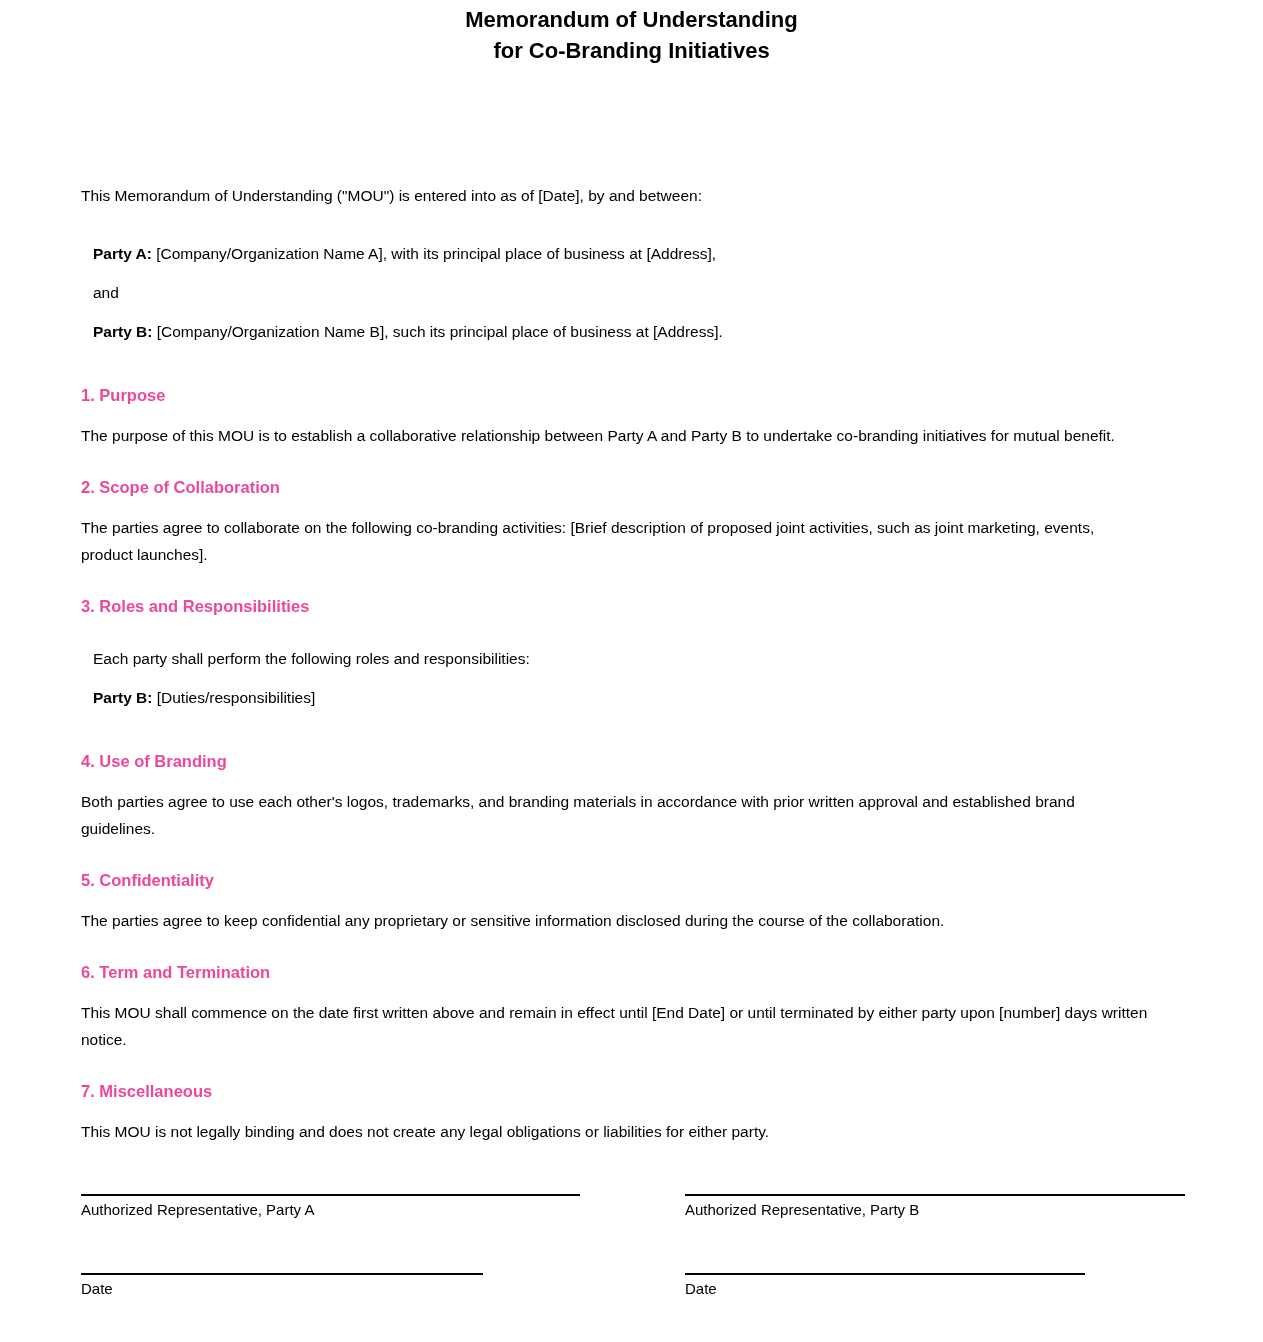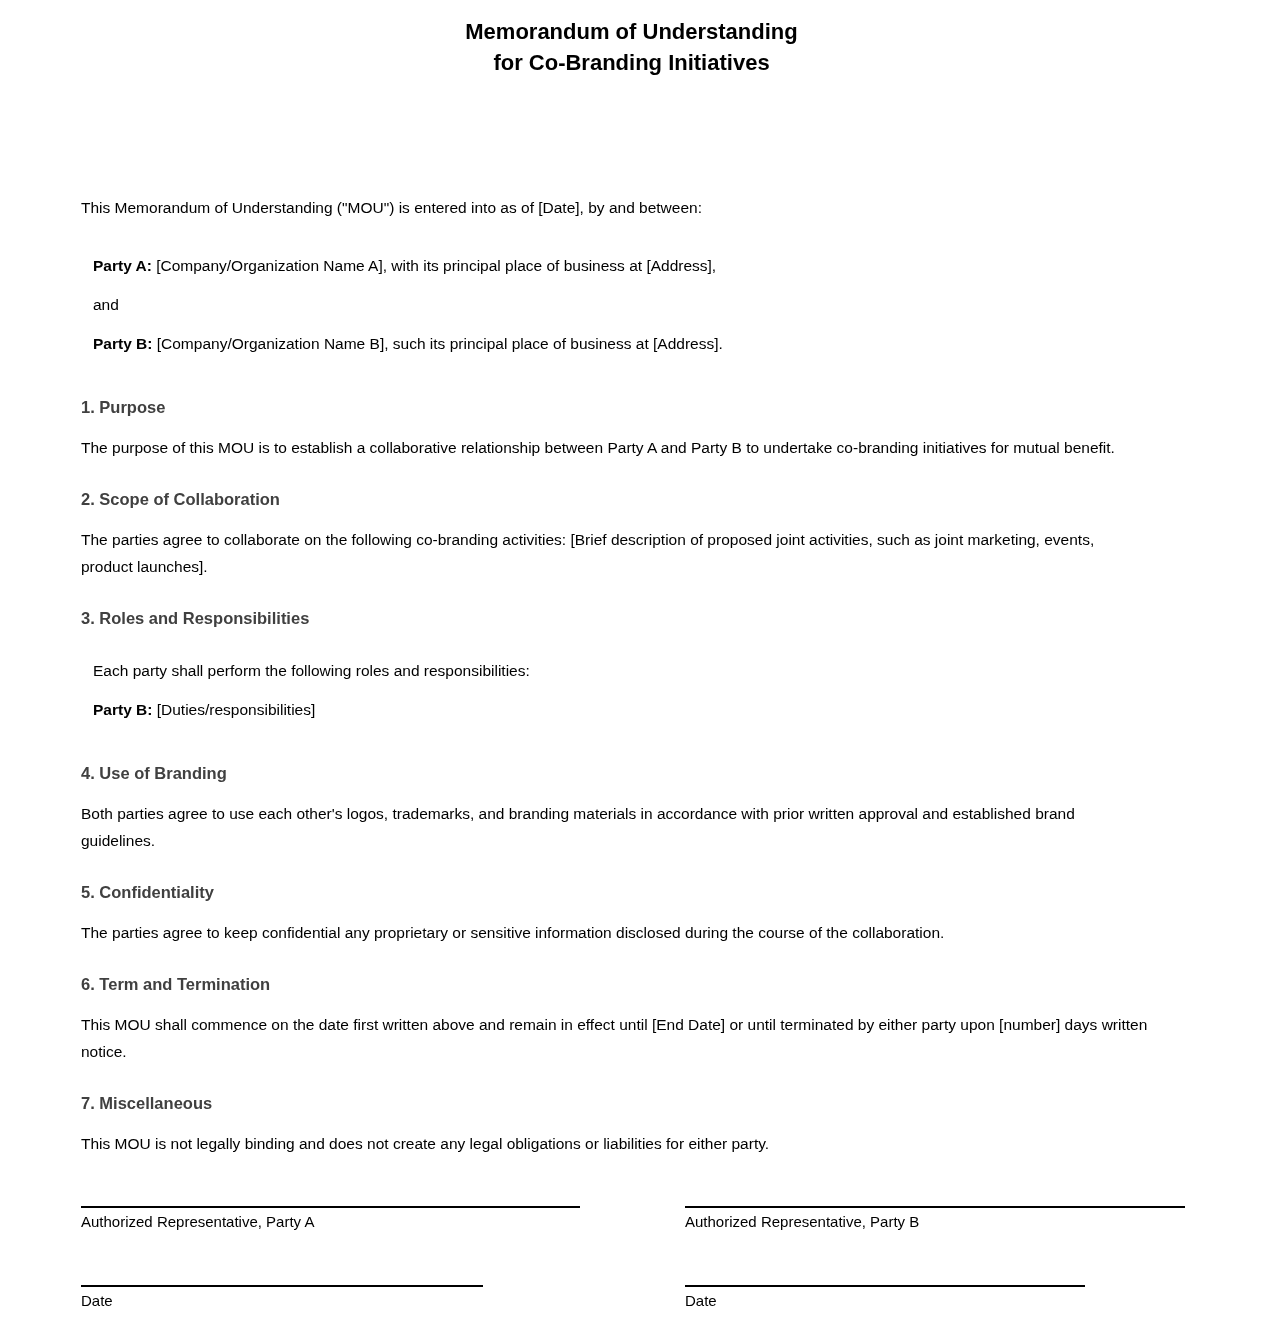--- a/index.html
+++ b/index.html
@@ -21,21 +21,21 @@
     box-sizing: border-box;
     padding: 0;
     background: #ffffff;
   }
   .doc-title {
     text-align: center;
     font-size: 22px;
     font-weight: bold;
     line-height: 31px;
     letter-spacing: 0px;
-    margin: 16px;
+    margin: 4px;
   }
   .doc-title .title-line {
     display: block;
   }
   .body-wrap {
     position: absolute;
     left: 81px;
     top: 178px;
     width: 1106px;
   }
@@ -47,21 +47,21 @@
     text-align: left;
   }
   .spacer-lg { height: 19px; }
   .spacer-md { height: 16px; }
   .spacer-sm { height: 8px; }
   .sec-head {
     font-size: 16.5px;
     font-weight: bold;
     line-height: 22px;
     margin: 0;
-    color: #404040;
+    color: #ec4899;
   }
   .lbl-bold { font-weight: bold; }
   .tight-line {
     font-size: 15.5px;
     line-height: 27px;
     margin: 12px;
   }
 
   
   .w-intro  { width: 1106px; }

